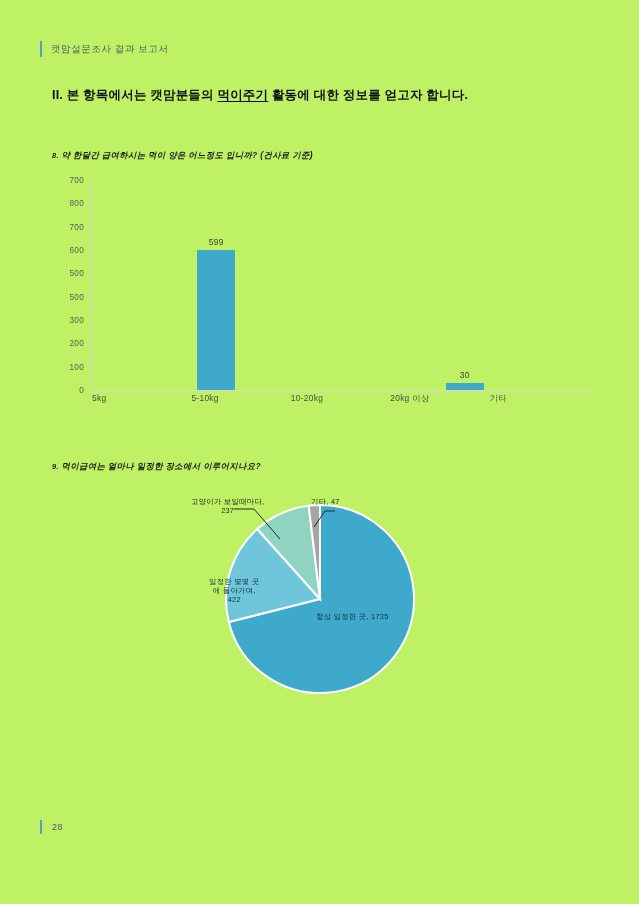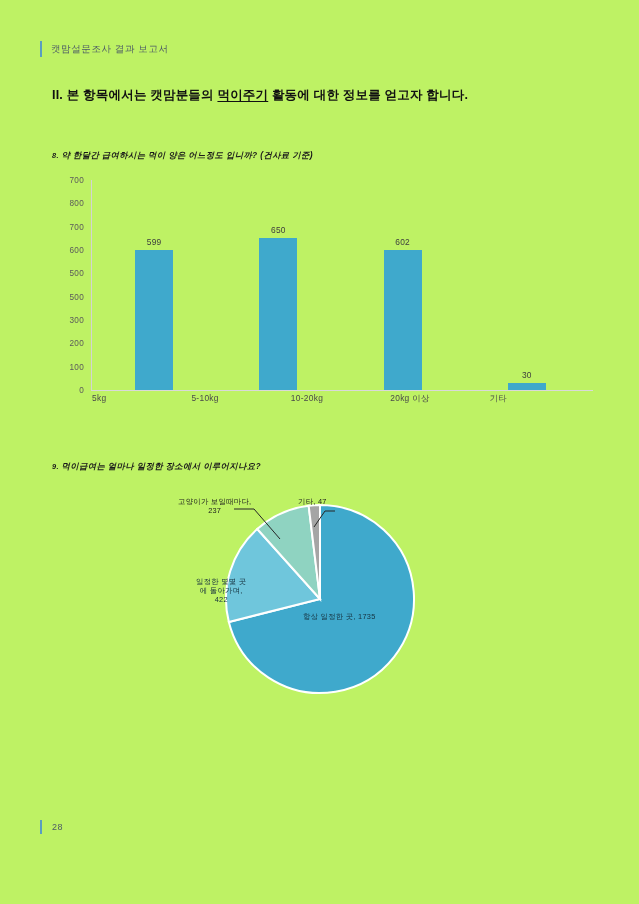--- a/index.html
+++ b/index.html
@@ -100,21 +100,21 @@
 
   
   .pie-chart{
     position:absolute;left:48px;top:487px;
     width:545px;height:220px;
   }
   .pie-svg{position:absolute;left:0;top:0;}
   .pie-label{
     position:absolute;
     font-size:7.4px;color:#1b1b1b;letter-spacing:.25px;
-    line-height:1.22;text-align:center;white-space:nowrap;
+    line-height:1.22;text-align:center;white-space:nowrap;margin-left:13px;
   }
   .pie-label.inside{ color:#15303d; }
   #pl-cat{ left:130px; top:10px; }
   #pl-etc{ left:250px; top:10px; }
   #pl-some{ left:148px; top:90px; }
   #pl-always{ left:255px; top:125px; }
 
   
   .doc-footer{
     position:absolute;left:40px;top:820px;
@@ -161,28 +161,20 @@
         <div class="ytick" style="top: 0px;">700</div>
       </div>
     <div class="bc-plot"></div>
     <div class="bc-baseline"></div>
     <div class="bc-bars" id="bc-bars">
         <div class="bc-col">
           <div class="bc-val" style="bottom: 142.767px;">599</div>
           <div class="bc-bar" style="height: 139.767px; background: rgb(63, 169, 204);"></div>
         </div>
         <div class="bc-col">
-          <div class="bc-val" style="bottom: 154.667px;">650</div>
-          <div class="bc-bar" style="height: 151.667px; background: rgb(63, 169, 204);"></div>
-        </div>
-        <div class="bc-col">
-          <div class="bc-val" style="bottom: 143.467px;">602</div>
-          <div class="bc-bar" style="height: 140.467px; background: rgb(63, 169, 204);"></div>
-        </div>
-        <div class="bc-col">
           <div class="bc-val" style="bottom: 10px;">30</div>
           <div class="bc-bar" style="height: 7px; background: rgb(63, 169, 204);"></div>
         </div>
       </div>
     <div class="bc-xlabels" id="bc-xlabels">
         <div class="xtick">5kg</div>
         <div class="xtick">5-10kg</div>
         <div class="xtick">10-20kg</div>
         <div class="xtick">20kg 이상</div>
         <div class="xtick">기타</div>

